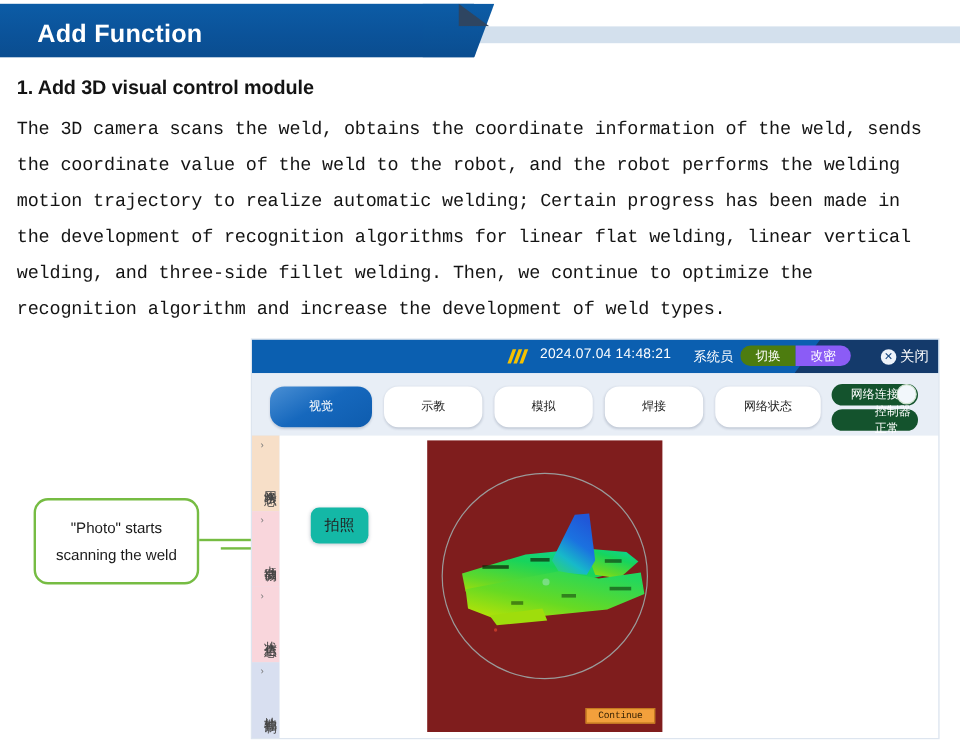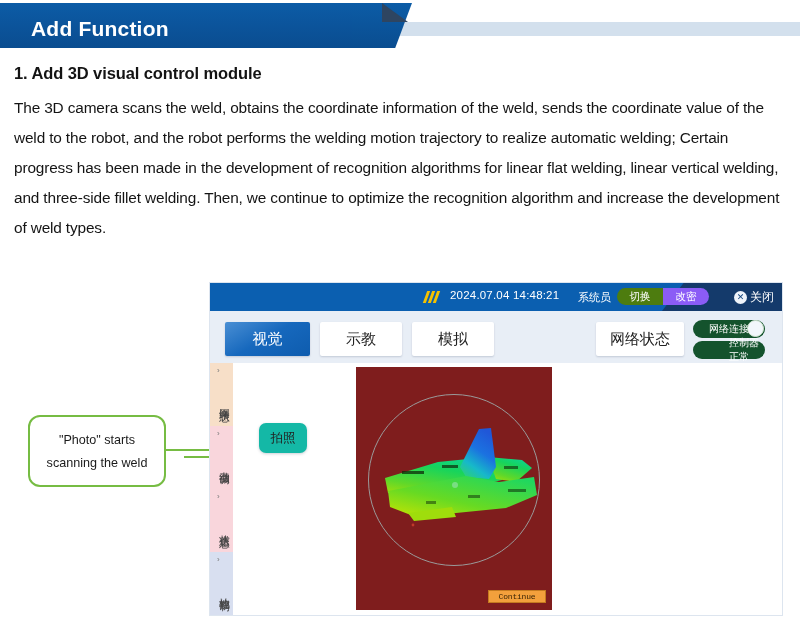--- a/index.html
+++ b/index.html
@@ -39,21 +39,21 @@
   }
 
   
   .article { position:absolute; left:14px; top:64px; width:772px; }
   .art-head {
     font-size:16.5px; font-weight:700; color:#141414;
     margin-bottom:10px; letter-spacing:-0.1px;
   }
   .art-body {
     font-size:15.4px; color:#141414; line-height:30px;
-    letter-spacing:-0.15px; text-align:left;
+    letter-spacing:-0.15px; text-align:left;font-family:Liberation Mono, monospace;
   }
 
   
   .callout {
     position:absolute; left:28px; top:415px; width:138px; height:72px;
     border:2.4px solid #76bc43; border-radius:12px; background:#ffffff;
     display:flex; flex-direction:column; align-items:center; justify-content:center;
     gap:9px;
   }
   .callout-line { font-size:12.6px; color:#1a1a1a; white-space:nowrap; }
@@ -119,23 +119,23 @@
     color:#14457e; font-size:9px; line-height:13px; text-align:center;
     font-weight:700;
   }
 
   
   .hmi-tabs {
     position:absolute; left:0; top:28px; width:572px; height:52px;
     background:#e8eef6;
   }
   .tab {
-    position:absolute; top:11px; height:34px; border-radius:2px;
-    display:flex; align-items:center; justify-content:center;
-    font-size:15px; color:#222; background:#ffffff;
+    position:absolute; top:11px; height:34px; border-radius:12px;
+    display:flex; align-items:center; justify-content:center;
+    font-size:10px; color:#222; background:#ffffff;
     box-shadow: 0 1px 2px rgba(20,40,70,.18);
   }
   .tab.active {
     background: linear-gradient(150deg,#4a8fd4 0%,#1668bd 48%,#0e5cae 100%);
     color:#ffffff;
   }
 
   .status-pill {
     position:absolute; left:483px; height:18px; width:72px;
     border-radius:9px; background:#14532d;
@@ -241,20 +241,21 @@
       <div class="close-btn">
         <span class="close-x">✕</span>
         <span>关闭</span>
       </div>
     </div>
 
     <div class="hmi-tabs">
       <div class="tab active" style="left:15px;width:85px;">视觉</div>
       <div class="tab" style="left:110px;width:82px;">示教</div>
       <div class="tab" style="left:202px;width:82px;">模拟</div>
+      <div class="tab" style="left:294px;width:82px;">焊接</div>
       <div class="tab" style="left:386px;width:88px;">网络状态</div>
 
       <div class="status-pill net">网络连接</div>
       <div class="net-dot"></div>
       <div class="status-pill ctrl">控制器正常</div>
     </div>
 
     <div class="hmi-side">
       <div style="position:absolute;left:0;top:0;width:23px;height:63px;background:#f7dfc8;"></div>
       <div style="position:absolute;left:0;top:63px;width:23px;height:63px;background:#f9d6dc;"></div>

